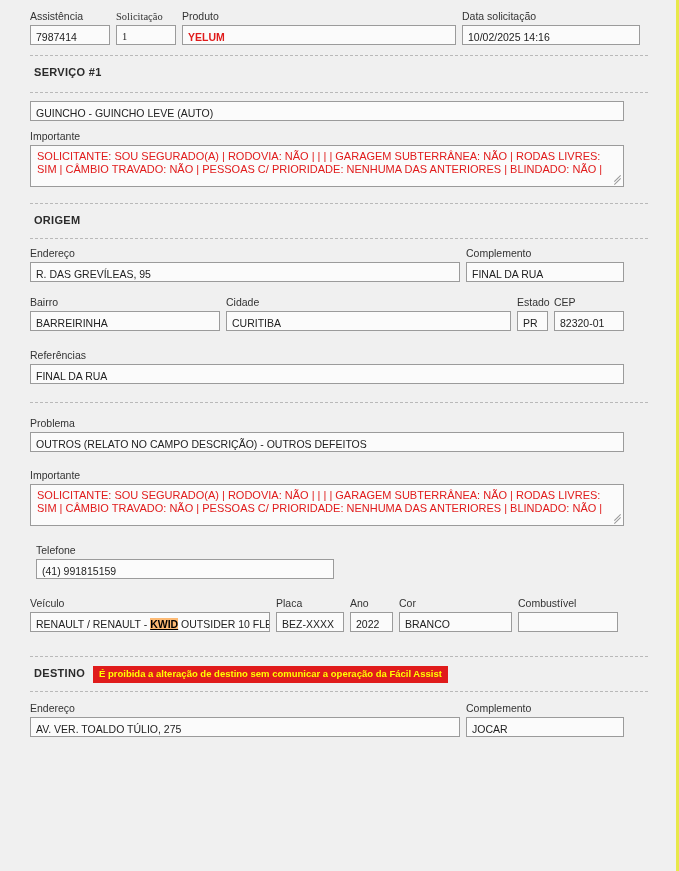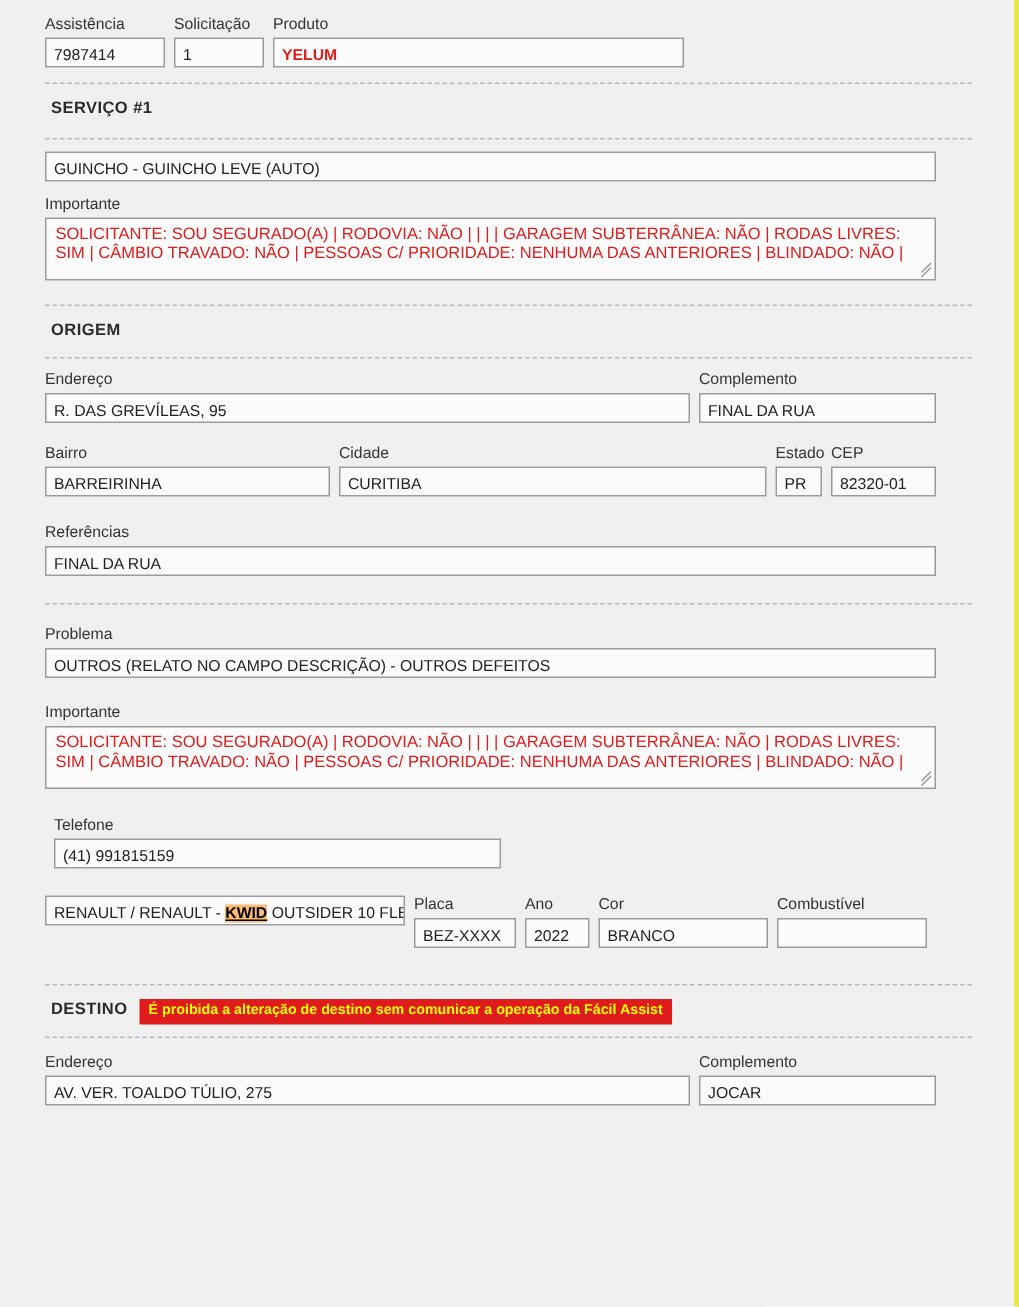--- a/index.html
+++ b/index.html
@@ -122,27 +122,31 @@
 <body>
 
 <div class="page">
   <div class="inner">
 
     <div class="row">
       <div style="width:80px;">
         <span class="fieldlabel">Assistência</span>
         <div class="inputbox">7987414</div>
       </div>
-      <div style="width:60px; margin-left:6px;">
+      <div style="width:60px; margin-left:6px;font-family:Liberation Serif, serif;">
         <span class="fieldlabel">Solicitação</span>
         <div class="inputbox">1</div>
       </div>
       <div style="width:274px; margin-left:6px;">
         <span class="fieldlabel">Produto</span>
         <div class="inputbox red">YELUM</div>
+      </div>
+      <div style="width:178px; margin-left:6px;">
+        <span class="fieldlabel">Data solicitação</span>
+        <div class="inputbox">10/02/2025 14:16</div>
       </div>
     </div>
 
     <div class="sep"></div>
 
     <div class="sectiontitle">SERVIÇO #1</div>
     <div class="sep"></div>
 
     <div style="width:594px;">
       <div class="inputbox">GUINCHO - GUINCHO LEVE (AUTO)</div>
@@ -221,20 +225,21 @@
 
     <div class="row mt18">
       <div style="width:298px; margin-left:6px;">
         <span class="fieldlabel">Telefone</span>
         <div class="inputbox">(41) 991815159</div>
       </div>
     </div>
 
     <div class="row mt18">
       <div style="width:240px;">
+        <span class="fieldlabel">Veículo</span>
         <div class="inputbox"><span>RENAULT / RENAULT - </span><span class="hl">KWID</span><span> OUTSIDER 10 FLE</span></div>
       </div>
       <div style="width:68px; margin-left:6px;">
         <span class="fieldlabel">Placa</span>
         <div class="inputbox">BEZ-XXXX</div>
       </div>
       <div style="width:43px; margin-left:6px;">
         <span class="fieldlabel">Ano</span>
         <div class="inputbox">2022</div>
       </div>

